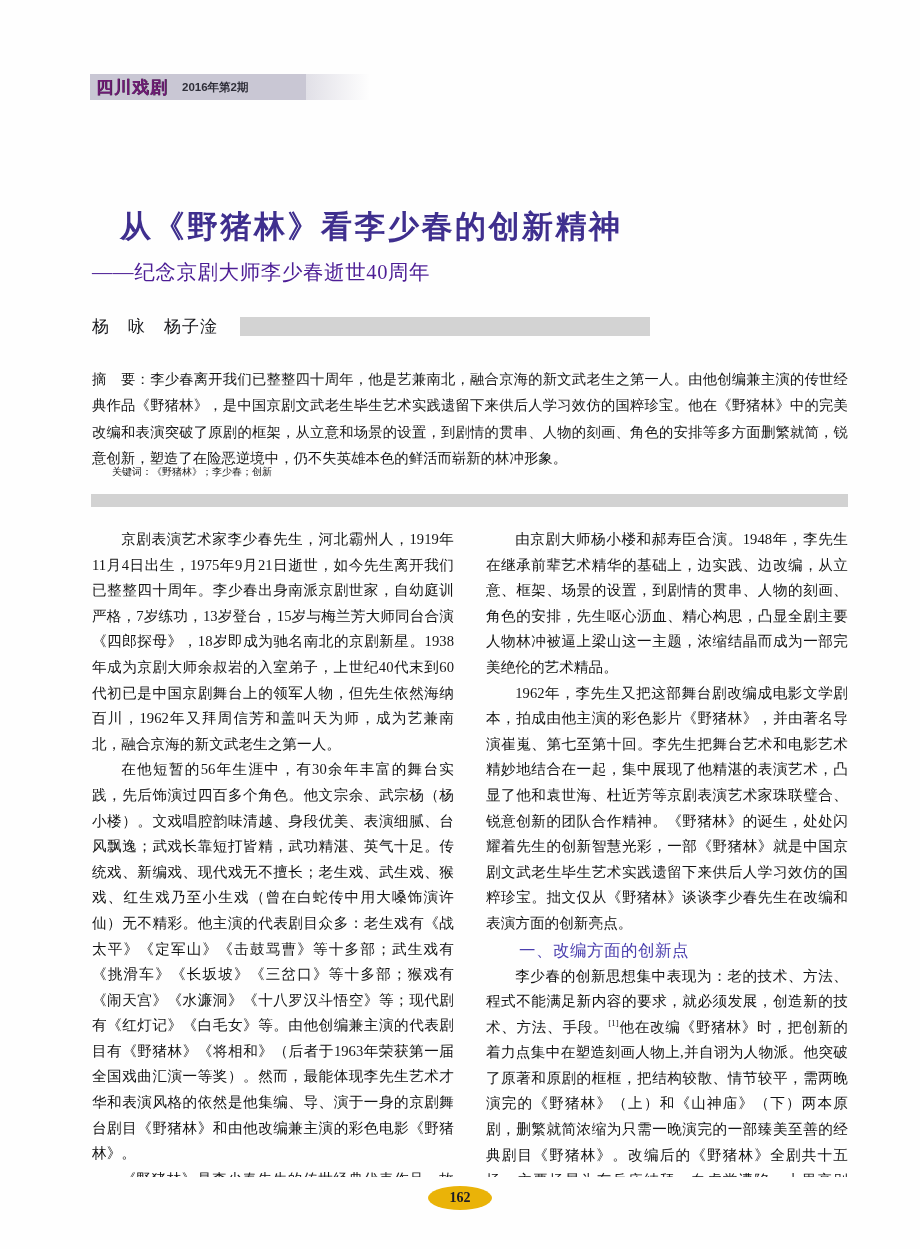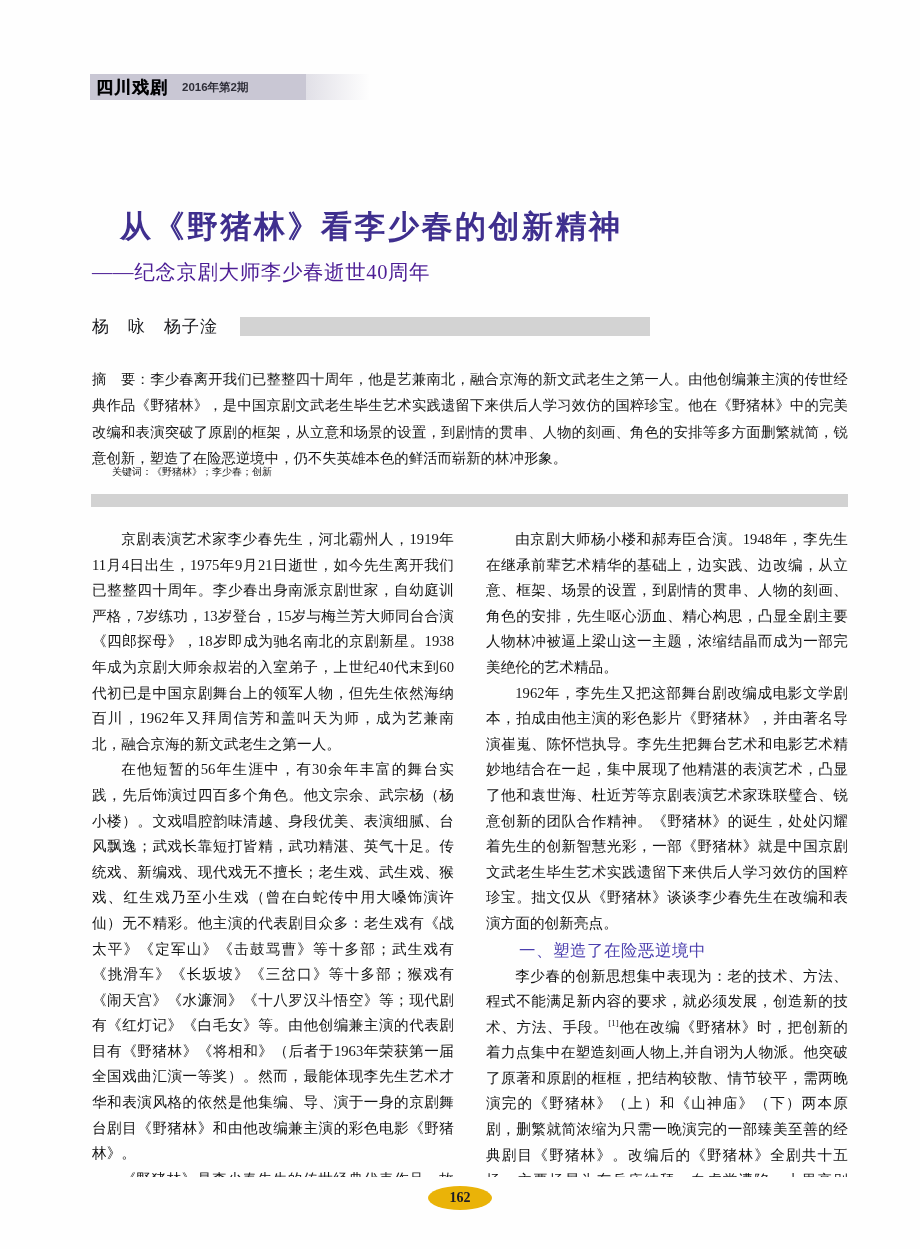--- a/index.html
+++ b/index.html
@@ -37,21 +37,21 @@
     display: flex;
     align-items: center;
     padding-left: 6px;
     box-sizing: border-box;
   }
   .masthead-logo {
     font-family: Liberation Serif, serif;
     font-weight: bold;
     font-size: 17px;
     letter-spacing: 1px;
-    color: #000000;
+    color: #701a75;
     text-shadow: 0.4px 0 0 #2b2b35;
     white-space: nowrap;
   }
   .masthead-issue {
     margin-left: 14px;
     font-family: "Liberation Sans", sans-serif;
     font-size: 11.5px;
     font-weight: bold;
     color: #2e2e38;
     white-space: nowrap;
@@ -249,22 +249,22 @@
   <div class="divider-bar"></div>
 
   <div class="columns">
     <div class="col">
       <p>京剧表演艺术家李少春先生，河北霸州人，1919年11月4日出生，1975年9月21日逝世，如今先生离开我们已整整四十周年。李少春出身南派京剧世家，自幼庭训严格，7岁练功，13岁登台，15岁与梅兰芳大师同台合演《四郎探母》，18岁即成为驰名南北的京剧新星。1938年成为京剧大师余叔岩的入室弟子，上世纪40代末到60代初已是中国京剧舞台上的领军人物，但先生依然海纳百川，1962年又拜周信芳和盖叫天为师，成为艺兼南北，融合京海的新文武老生之第一人。</p>
       <p>在他短暂的56年生涯中，有30余年丰富的舞台实践，先后饰演过四百多个角色。他文宗余、武宗杨（杨小楼）。文戏唱腔韵味清越、身段优美、表演细腻、台风飘逸；武戏长靠短打皆精，武功精湛、英气十足。传统戏、新编戏、现代戏无不擅长；老生戏、武生戏、猴戏、红生戏乃至小生戏（曾在白蛇传中用大嗓饰演许仙）无不精彩。他主演的代表剧目众多：老生戏有《战太平》《定军山》《击鼓骂曹》等十多部；武生戏有《挑滑车》《长坂坡》《三岔口》等十多部；猴戏有《闹天宫》《水濂洞》《十八罗汉斗悟空》等；现代剧有《红灯记》《白毛女》等。由他创编兼主演的代表剧目有《野猪林》《将相和》（后者于1963年荣获第一届全国戏曲汇演一等奖）。然而，最能体现李先生艺术才华和表演风格的依然是他集编、导、演于一身的京剧舞台剧目《野猪林》和由他改编兼主演的彩色电影《野猪林》。</p>
       <p>《野猪林》是李少春先生的传世经典代表作品，故事源于中国古典小说《水浒传》第七至第十回。京剧舞台版的《野猪林》最早于上世纪三十年代，由吴国荪先生原创,分为《野猪林》和《山神庙》上下两本，</p>
     </div>
     <div class="col">
       <p>由京剧大师杨小楼和郝寿臣合演。1948年，李先生在继承前辈艺术精华的基础上，边实践、边改编，从立意、框架、场景的设置，到剧情的贯串、人物的刻画、角色的安排，先生呕心沥血、精心构思，凸显全剧主要人物林冲被逼上梁山这一主题，浓缩结晶而成为一部完美绝伦的艺术精品。</p>
-      <p>1962年，李先生又把这部舞台剧改编成电影文学剧本，拍成由他主演的彩色影片《野猪林》，并由著名导演崔嵬、陈怀恺执导。李先生把舞台艺术和电影艺术精妙地结合在一起，集中展现了他精湛的表演艺术，凸显了他和袁世海、杜近芳等京剧表演艺术家珠联璧合、锐意创新的团队合作精神。《野猪林》的诞生，处处闪耀着先生的创新智慧光彩，一部《野猪林》就是中国京剧文武老生毕生艺术实践遗留下来供后人学习效仿的国粹珍宝。拙文仅从《野猪林》谈谈李少春先生在改编和表演方面的创新亮点。</p>
-      <p class="section-head">一、塑造了在险恶逆境中</p>
+      <p>1962年，李先生又把这部舞台剧改编成电影文学剧本，拍成由他主演的彩色影片《野猪林》，并由著名导演崔嵬、第七至第十回。李先生把舞台艺术和电影艺术精妙地结合在一起，集中展现了他精湛的表演艺术，凸显了他和袁世海、杜近芳等京剧表演艺术家珠联璧合、锐意创新的团队合作精神。《野猪林》的诞生，处处闪耀着先生的创新智慧光彩，一部《野猪林》就是中国京剧文武老生毕生艺术实践遗留下来供后人学习效仿的国粹珍宝。拙文仅从《野猪林》谈谈李少春先生在改编和表演方面的创新亮点。</p>
+      <p class="section-head">一、改编方面的创新点</p>
       <p><span>李少春的创新思想集中表现为：老的技术、方法、程式不能满足新内容的要求，就必须发展，创造新的技术、方法、手段。</span><sup class="cite">[1]</sup><span>他在改编《野猪林》时，把创新的着力点集中在塑造刻画人物上,并自诩为人物派。他突破了原著和原剧的框框，把结构较散、情节较平，需两晚演完的《野猪林》（上）和《山神庙》（下）两本原剧，删繁就简浓缩为只需一晚演完的一部臻美至善的经典剧目《野猪林》。改编后的《野猪林》全剧共十五场，主要场景为东岳庙结拜、白虎堂遭陷、十里亭别妻、野猪林遇救、山神庙复仇。</span></p>
 
     </div>
   </div>
 
   <div class="page-number">162</div>
 
 </div>
 
 </body></html>

